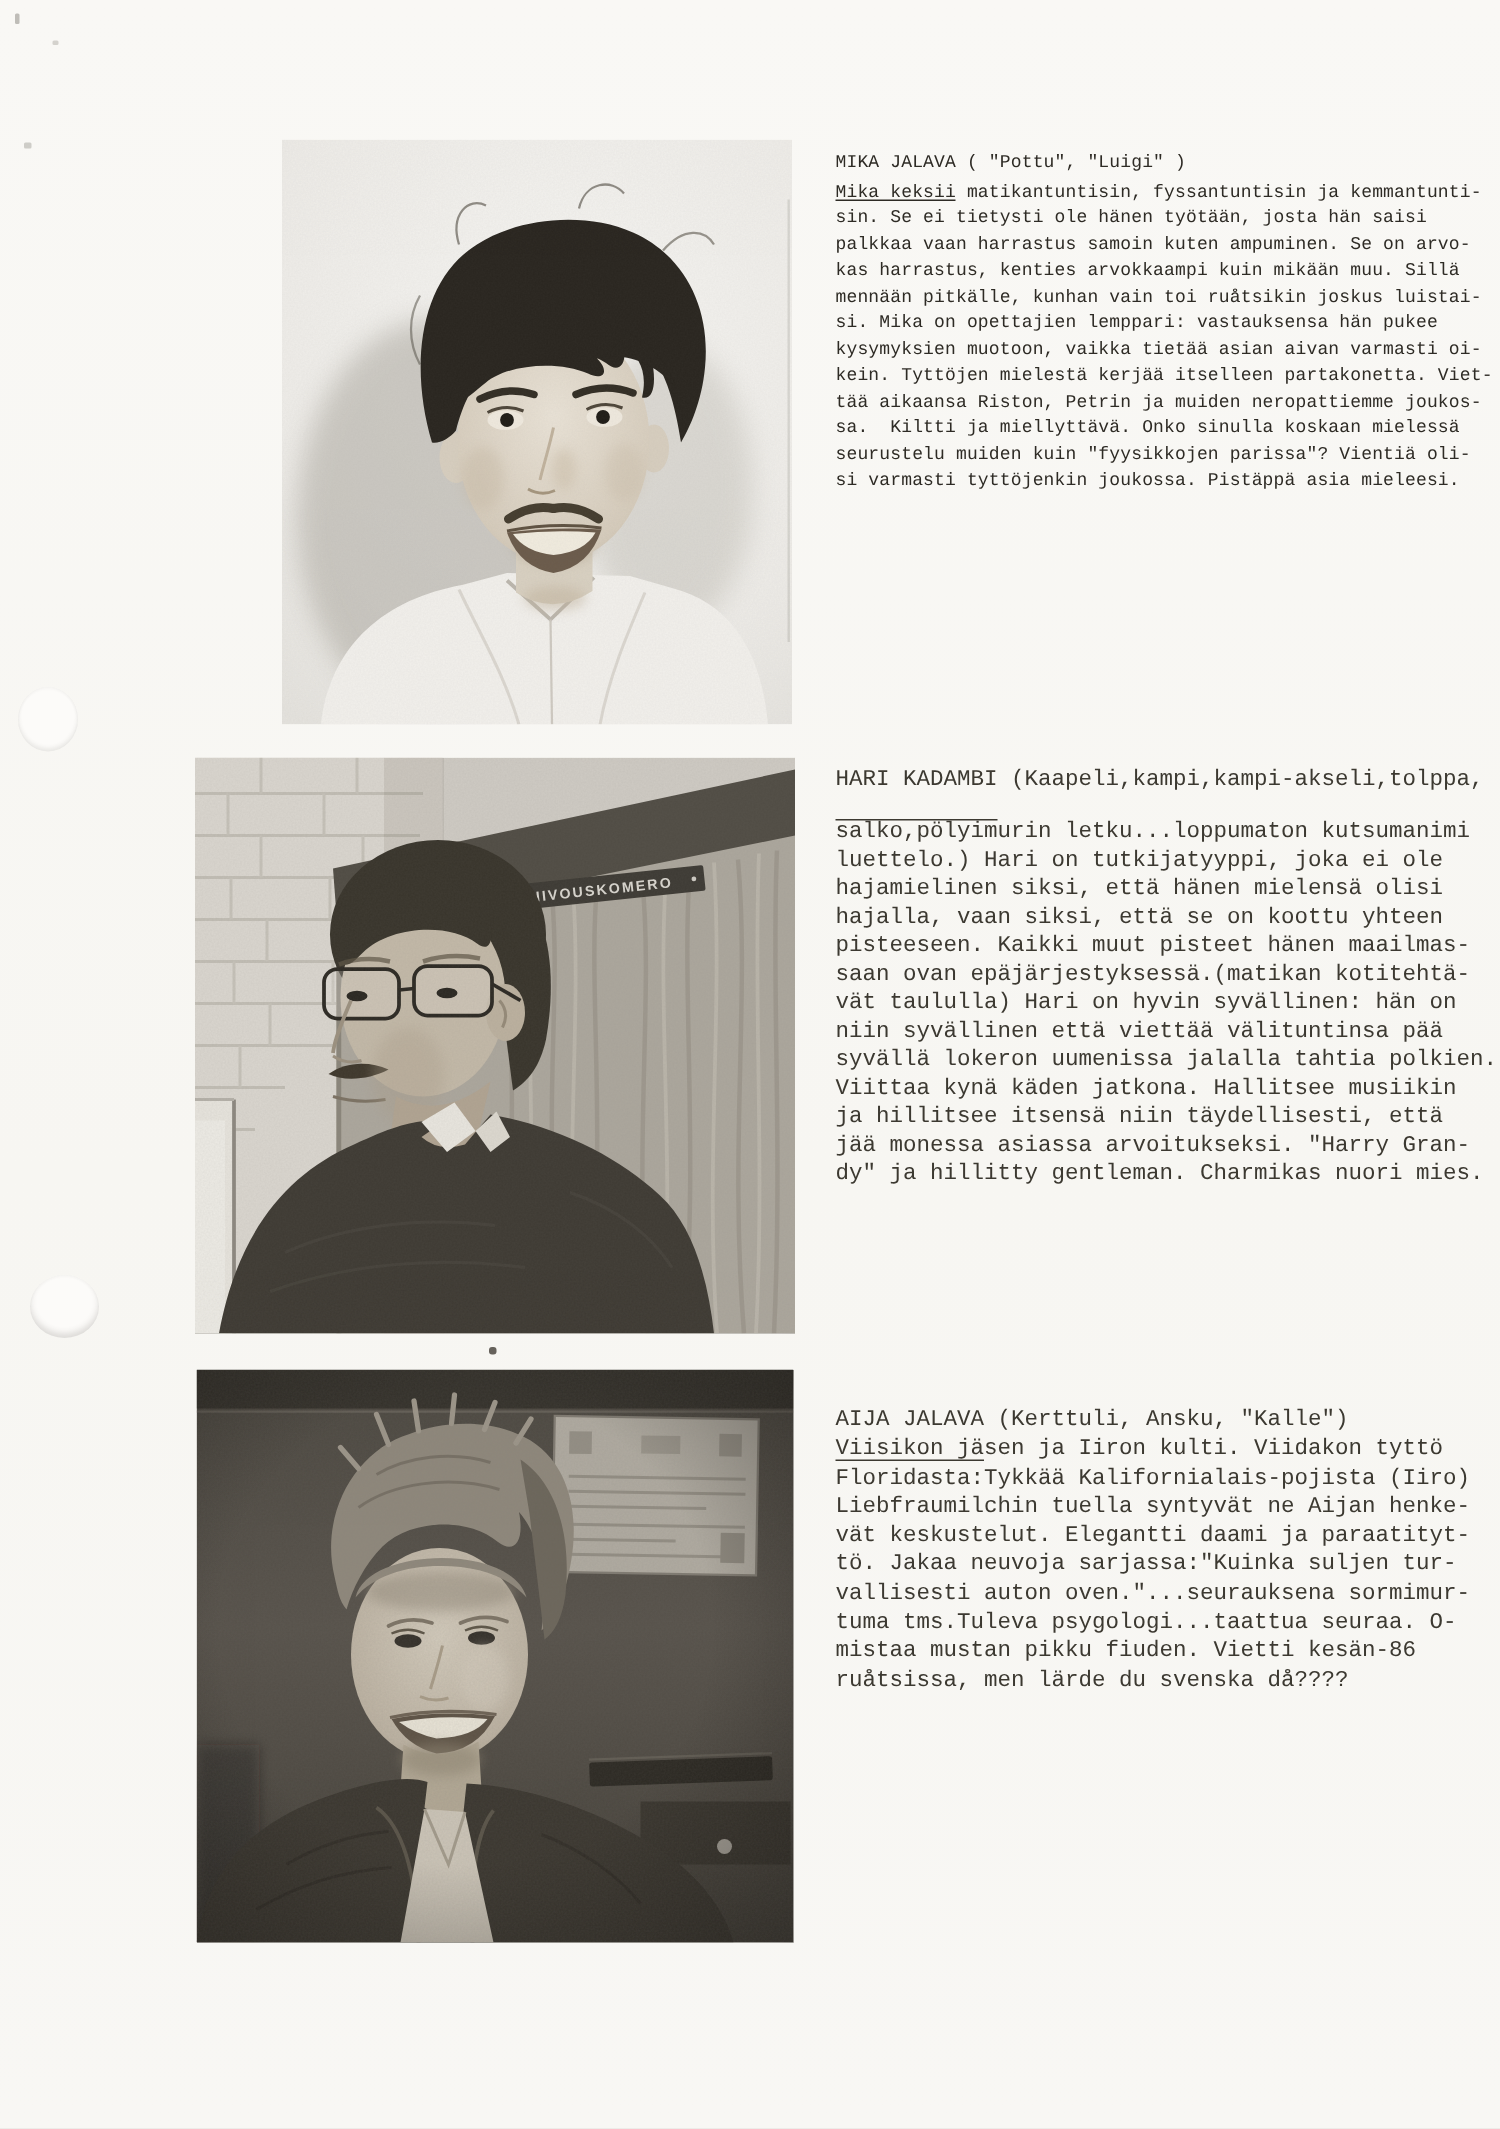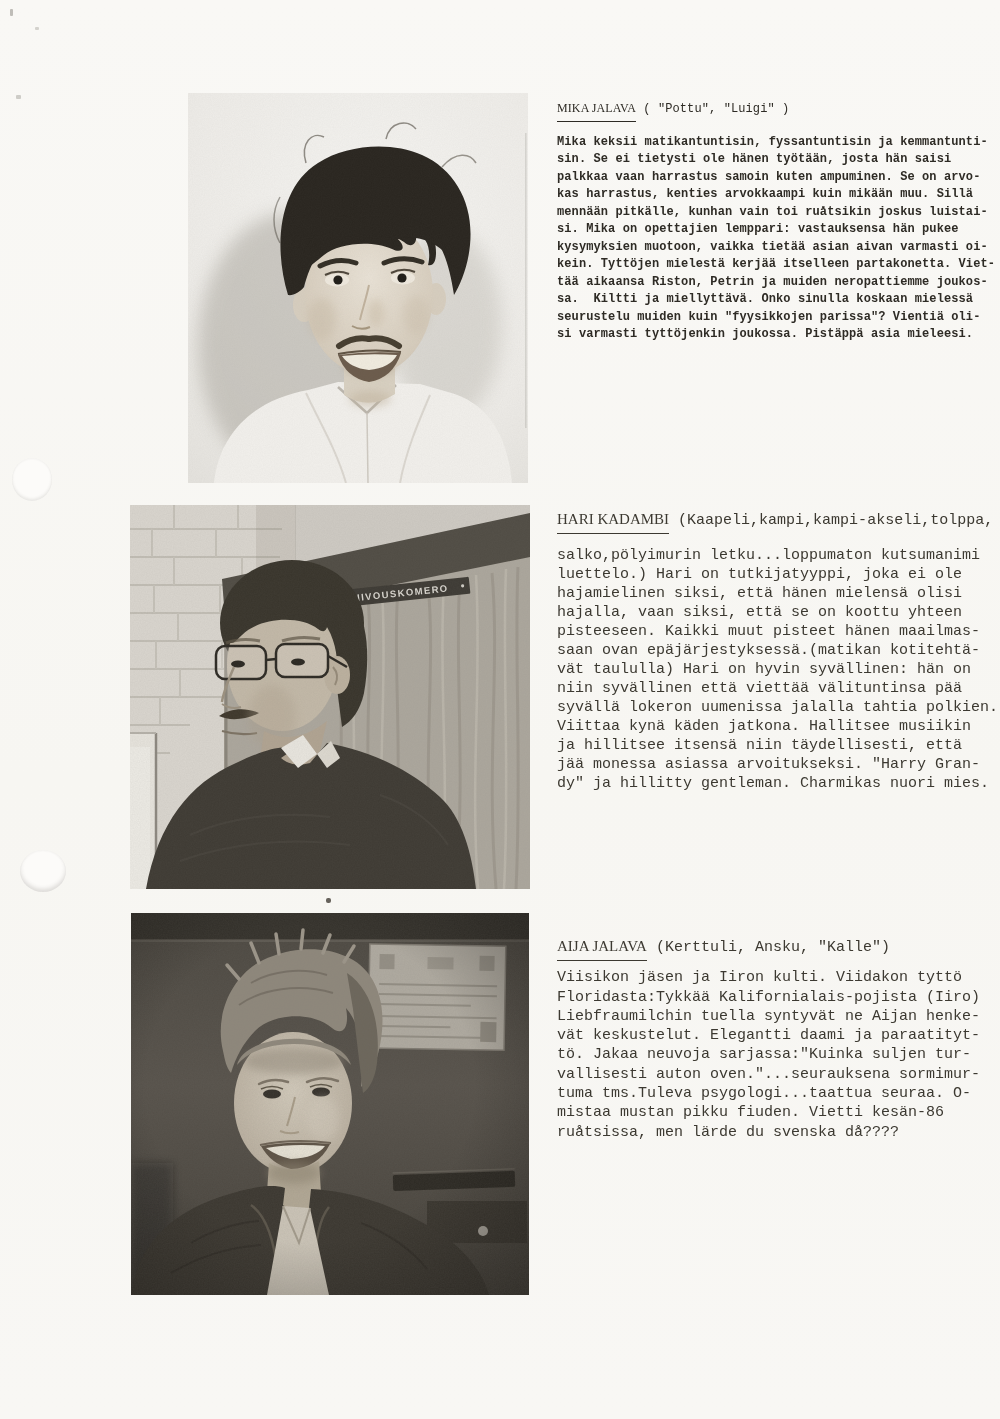--- a/index.html
+++ b/index.html
@@ -32,28 +32,28 @@
   .photo svg{display:block;width:100%;height:100%;}
   .photo-1{left:188px;top:93px;width:340px;height:390px;}
   .photo-2{left:130px;top:505px;width:400px;height:384px;
     box-shadow:inset 0 0 0 1px rgba(70,65,56,.35), inset 0 0 14px rgba(55,50,44,.22);}
   .photo-3{left:131px;top:913px;width:398px;height:382px;
     box-shadow:inset 0 0 0 1px rgba(60,56,48,.45), inset 0 0 16px rgba(35,32,27,.3);}
 
   
   .entry-text{position:absolute;left:557px;width:443px;}
   .entry-text .heading{white-space:pre;}
-  .entry-text .heading .uname{border-bottom:1.5px solid currentColor;padding-bottom:6px;font-family:Liberation Serif, serif;}
+  .entry-text .heading .uname{border-bottom:1.5px solid currentColor;padding-bottom:18px;}
   .entry-text .body{white-space:pre;}
   .text-1{top:100px;font-size:12px;line-height:17.5px;color:#2e2b25;letter-spacing:.1px;}
-  .text-1 .body{margin-top:15px;font-weight:bold;}
+  .text-1 .body{margin-top:2px;}
   .text-2{top:510px;font-size:15px;line-height:19px;color:#3c3931;}
   .text-2 .body{margin-top:16px;}
   .text-3{top:937px;font-size:15px;line-height:19.3px;color:#3c3931;}
-  .text-3 .body{margin-top:11px;}
+  .text-3 .body{}
 </style>
 </head>
 <body>
 
 <div class="page">
 
   <div class="speck s1"></div>
   <div class="speck s2"></div>
   <div class="speck s3"></div>
   <div class="hole h1"></div>

